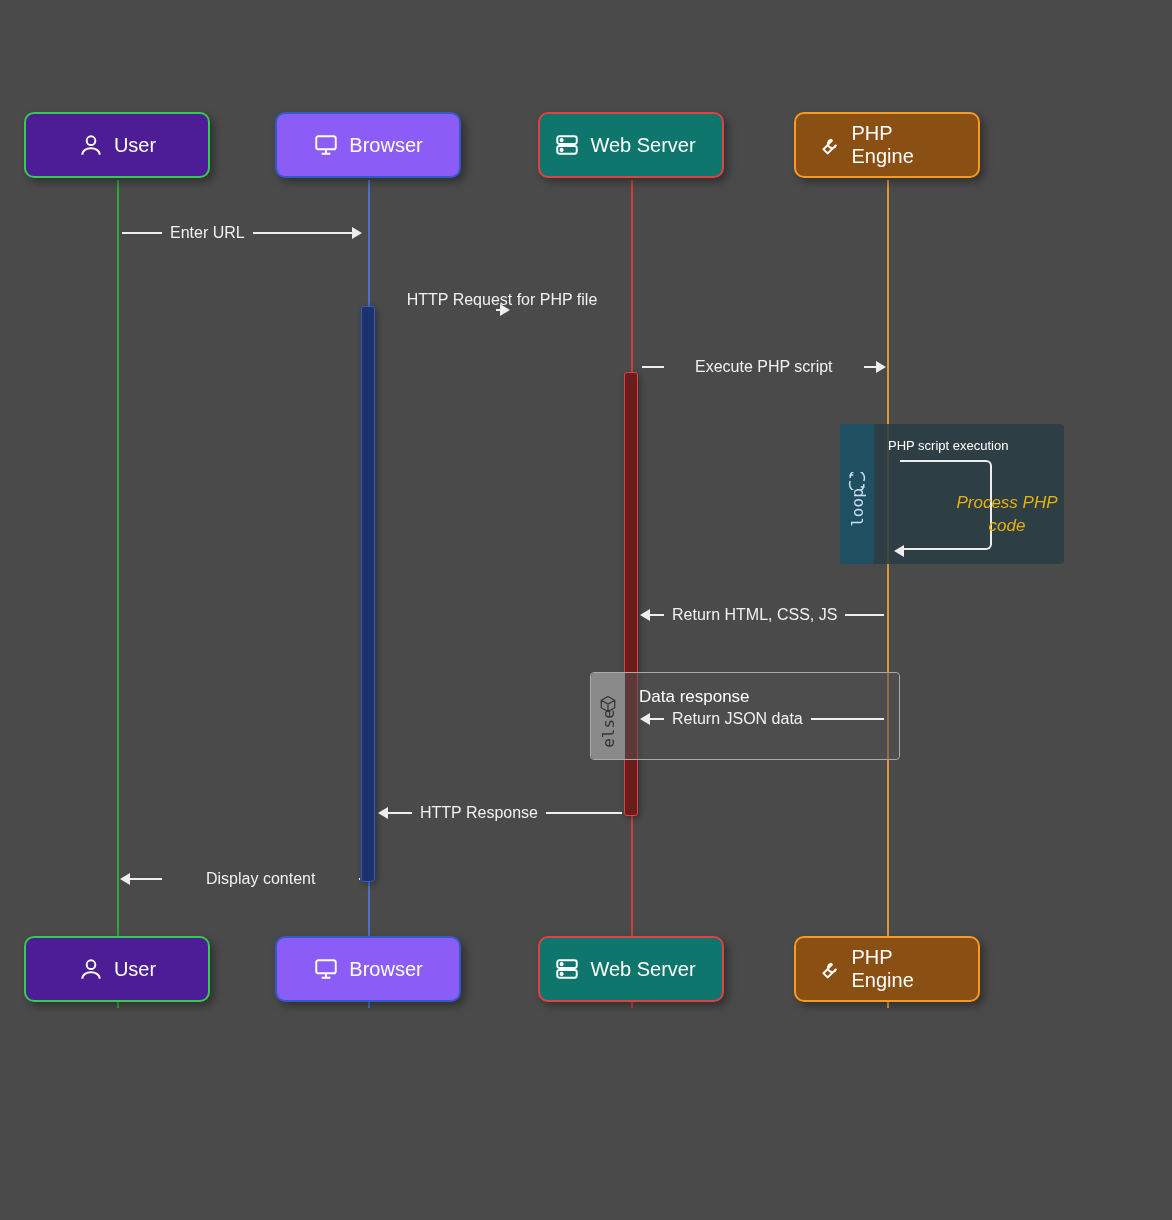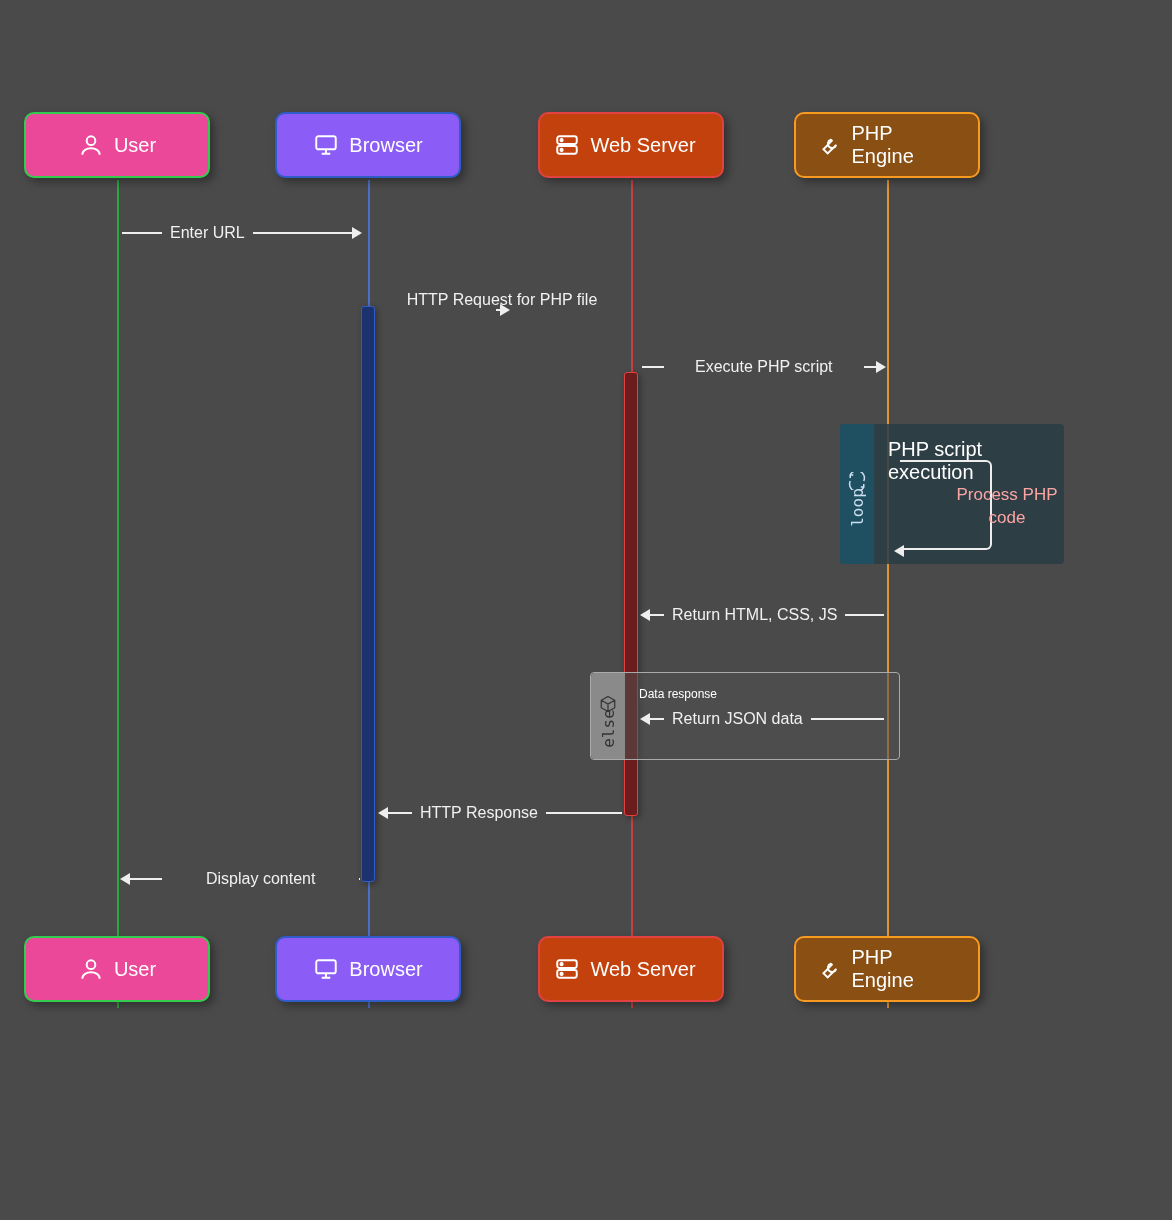--- a/index.html
+++ b/index.html
@@ -18,23 +18,23 @@
   justify-content: center;
   gap: 10px;
   border-radius: 10px;
   padding: 16px 20px;
   color: #fff;
   font-size: 20px;
   box-shadow: 4px 4px 8px rgba(0,0,0,0.35);
   height: 66px;
   width: 186px;
 }
-.p-user   { background:#ec4899; border:2px solid #33cc4f; }
+.p-user   { background:#4c1d95; border:2px solid #33cc4f; }
 .p-browser{ background:#8b5cf6; border:2px solid #2f5cc7; }
-.p-server { background:#c2410c; border:2px solid #e24141;padding-left:8px; }
+.p-server { background:#0f766e; border:2px solid #e24141;padding-left:8px; }
 .p-php    { background:#8a4f13; border:2px solid #f79a1f; }
 .lifeline { position:absolute; top:180px; height:828px; width:2px; }
 .ll-user   { left:117px; background:#2ba83e; }
 .ll-browser{ left:368px; background:#4c6fc9; }
 .ll-server { left:631px; background:#c74141; }
 .ll-php    { left:887px; background:#e09636; }
 .activation {
   position:absolute;
   width:14px;
   border-radius:3px;
@@ -116,23 +116,23 @@
   border-left:none;
   border-radius:0 6px 6px 0;
 }
 .self-loop-arrow {
   position:absolute;
   width:0; height:0;
   border-top:6px solid transparent;
   border-bottom:6px solid transparent;
   border-right:10px solid #eee;
 }
-.loop-title { position:absolute; left:48px; top:14px; color:#fff; font-size:20px; }
-.loop-msg-label { position:absolute; left:110px; top:60px; color:#fca5a5; font-size:17px; text-align:center; line-height:1.35; }
-.else-title { position:absolute; left:48px; top:14px; color:#fff; font-size:12px; }
+.loop-title { position:absolute; left:48px; top:14px; color:#fff; font-size:13px; }
+.loop-msg-label { position:absolute; left:110px; top:68px; color:#eab308; font-size:17px; text-align:center; line-height:1.35;font-style:italic; }
+.else-title { position:absolute; left:48px; top:14px; color:#fff; font-size:17px; }
 .icon { width:26px; height:26px; stroke:#fff; stroke-width:1.8; fill:none; }
 .icon-sm { width:18px; height:18px; }
 </style>
 </head>
 <body>
 
 <div class="lifeline ll-user"></div>
 <div class="lifeline ll-browser"></div>
 <div class="lifeline ll-server"></div>
 <div class="lifeline ll-php"></div>

